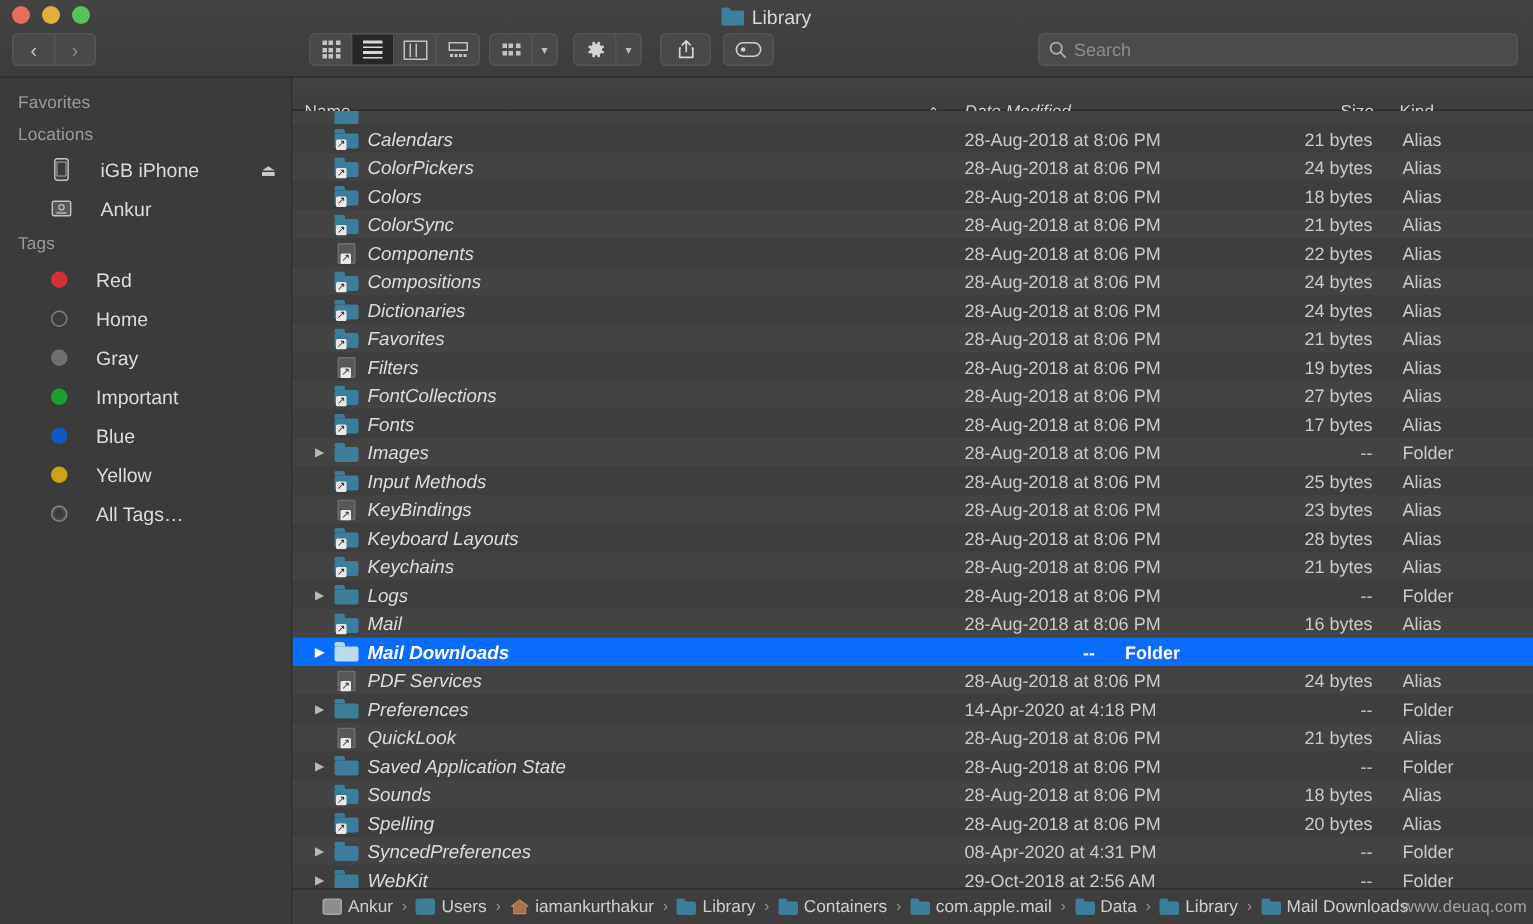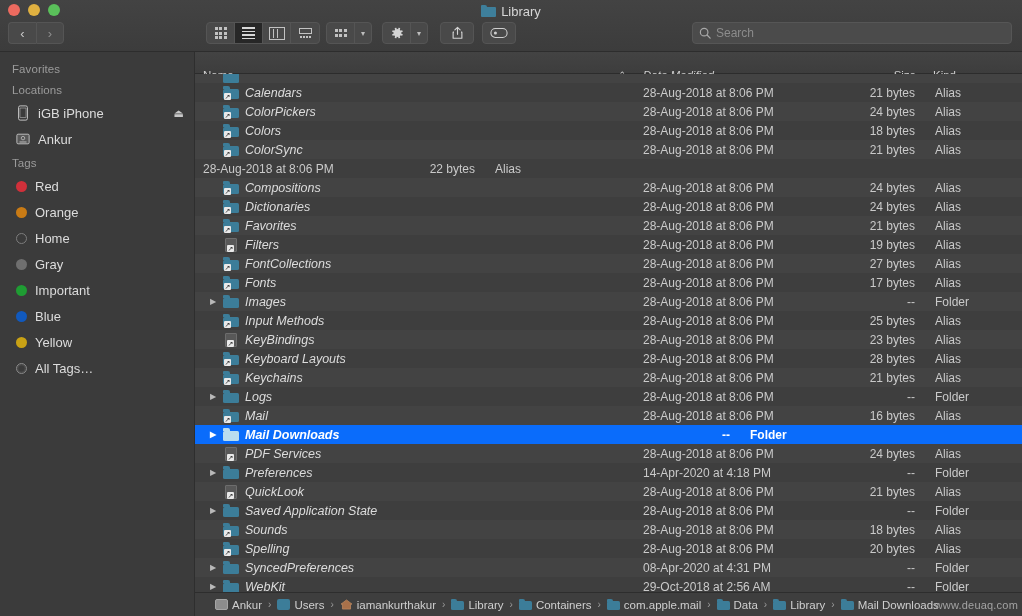--- a/index.html
+++ b/index.html
@@ -152,23 +152,23 @@
     overflow: hidden;
   }
   .sb-header {
     font-size: 11.5px; color: #9b9b9b;
     padding: 5px 0 4px 12px;
     letter-spacing: .1px;
   }
   .sb-item {
     height: 26px;
     display: flex; align-items: center;
-    padding: 0 10px 0 16px;
+    padding: 0 10px 0 34px;
     font-size: 13px; color: #dcdcdc;
-    gap: 8px;
+    gap: 19px;
   }
   .sb-item .sb-label { flex: 1; }
   .eject {
     font-size: 11px; color: #c8c8c8;
   }
   .dot { width: 11px; height: 11px; border-radius: 50%; flex: none; display: block; }
   .dot.hollow { background: transparent; border: 1px solid #7d7d7d; }
   .dot.alltags {
     background: transparent; border: 1px solid #8a8a8a;
     box-shadow: inset 0 0 0 1.5px #4a4a4a;
@@ -449,24 +449,20 @@
           <rect x="4" y="9.6" width="8" height="1.6" fill="#9e9e9e"></rect>
         </svg>
         <span class="sb-label">Ankur</span>
       </div>
 
       <div class="sb-header">Tags</div>
 
       <div class="sb-item">
         <span class="dot" style="background:#d0303a"></span>
         <span class="sb-label">Red</span>
-      </div>
-      <div class="sb-item">
-        <span class="dot" style="background:#c97b15"></span>
-        <span class="sb-label">Orange</span>
       </div>
       <div class="sb-item">
         <span class="dot hollow"></span>
         <span class="sb-label">Home</span>
       </div>
       <div class="sb-item">
         <span class="dot" style="background:#6f6f6f"></span>
         <span class="sb-label">Gray</span>
       </div>
       <div class="sb-item">
@@ -564,20 +560,29 @@
                   <span class="badge">↗</span>
                 </span>
               </span>
               <span class="nm">ColorSync</span>
             </div>
             <div class="c-date">28-Aug-2018 at 8:06 PM</div>
             <div class="c-size">21 bytes</div>
             <div class="c-kind">Alias</div>
           </div>
           <div class="row odd">
+            <div class="c-name">
+              <span class="tri"></span>
+              <span class="ficon">
+                <span class="ico doc">
+                  <span class="badge">↗</span>
+                </span>
+              </span>
+              <span class="nm">Components</span>
+            </div>
             <div class="c-date">28-Aug-2018 at 8:06 PM</div>
             <div class="c-size">22 bytes</div>
             <div class="c-kind">Alias</div>
           </div>
           <div class="row even">
             <div class="c-name">
               <span class="tri"></span>
               <span class="ficon">
                 <span class="ico folder">
                   <span class="badge">↗</span>

